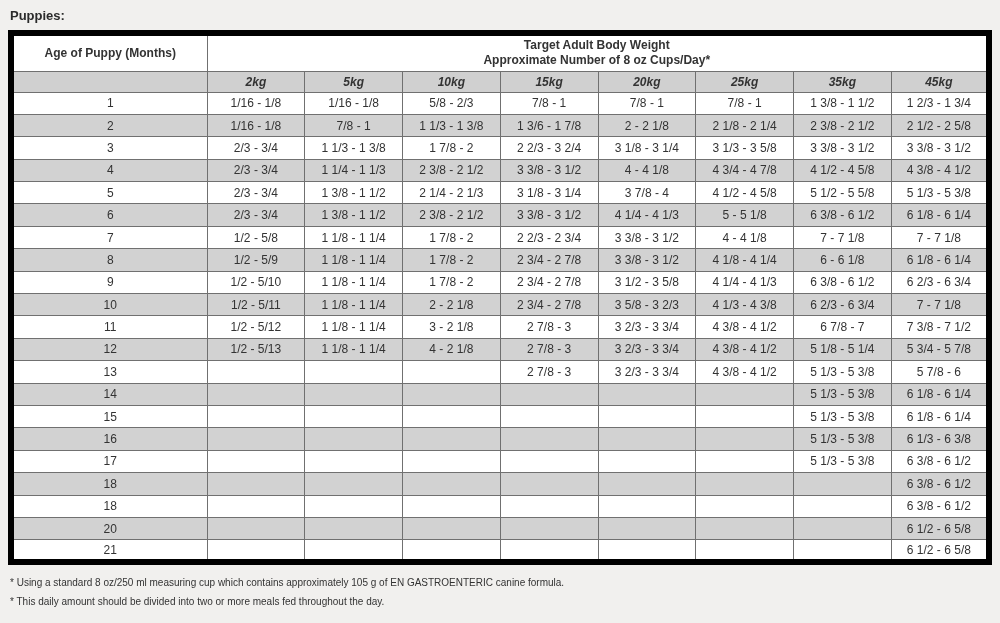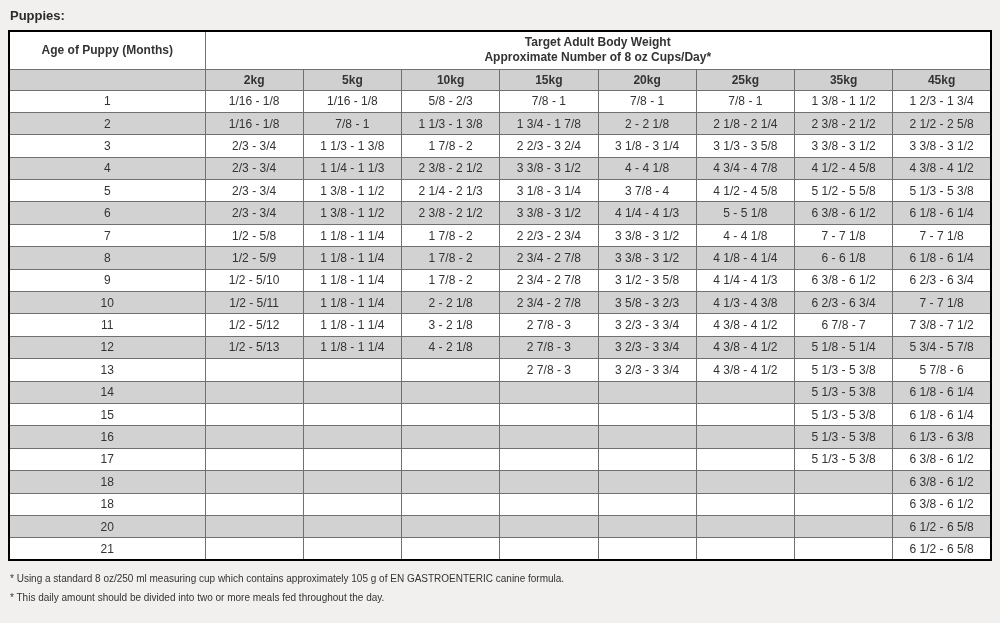--- a/index.html
+++ b/index.html
@@ -21,38 +21,39 @@
     font-size: 13px;
     font-weight: bold;
     color: #2b2b2b;
     margin: 0 0 7px 2px;
   }
   table.feeding {
     border-collapse: collapse;
     table-layout: fixed;
     width: 984px;
     background: #ffffff;
-    border: 2px solid #000000;
+    border: 6px solid #000000;
   }
   table.feeding col.age-col { width: 196px; }
   table.feeding th, table.feeding td {
     border: 1px solid #707070;
     font-size: 12px;
     text-align: center;
     vertical-align: middle;
     padding: 0 2px;
     overflow: hidden;
     white-space: nowrap;
   }
   tr.header-row-1 th { height: 38px; font-weight: bold; background: #ffffff; }
   th.span-header { line-height: 15px; }
   tr.header-row-2 th {
     height: 21px;
     font-weight: bold;
     background: #d0d0d0;
+    font-style: italic;
   }
   tr.data-row td { height: 22.4px; background: #ffffff; }
   tr.data-row.stripe td { background: #d2d2d2; }
   .footnotes { margin: 8px 0 0 2px; }
   .footnote {
     font-size: 10px;
     color: #333;
     line-height: 19px;
     margin: 0;
   }
@@ -100,21 +101,21 @@
           <td>7/8 - 1</td>
           <td>7/8 - 1</td>
           <td>1 3/8 - 1 1/2</td>
           <td>1 2/3 - 1 3/4</td>
         </tr>
         <tr class="data-row stripe">
           <td>2</td>
           <td>1/16 - 1/8</td>
           <td>7/8 - 1</td>
           <td>1 1/3 - 1 3/8</td>
-          <td>1 3/4 - 1 7/8</td>
+          <td>1 3/6 - 1 7/8</td>
           <td>2 - 2 1/8</td>
           <td>2 1/8 - 2 1/4</td>
           <td>2 3/8 - 2 1/2</td>
           <td>2 1/2 - 2 5/8</td>
         </tr>
         <tr class="data-row">
           <td>3</td>
           <td>2/3 - 3/4</td>
           <td>1 1/3 - 1 3/8</td>
           <td>1 7/8 - 2</td>

